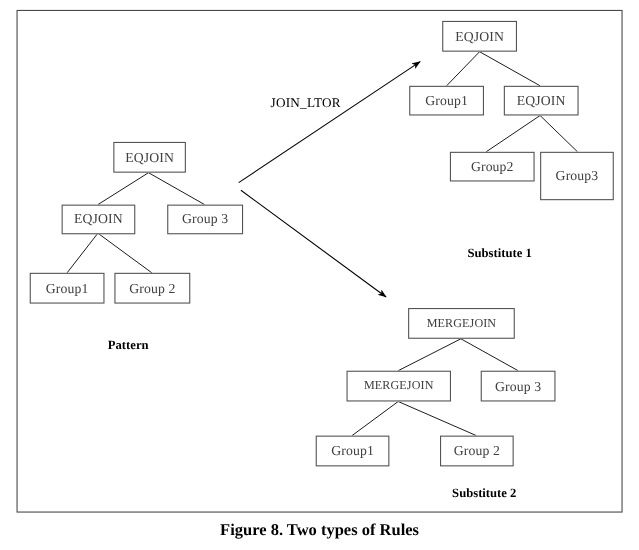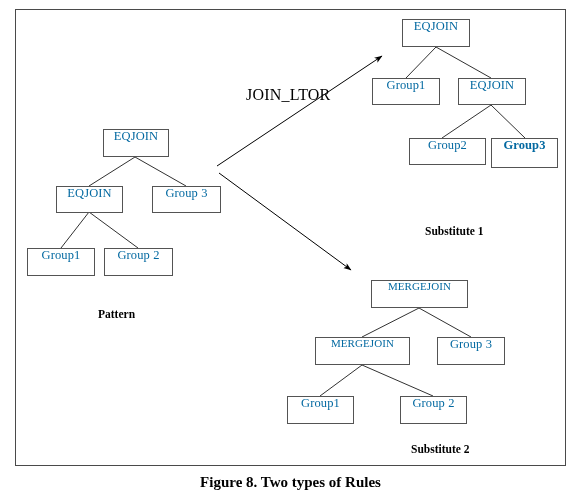--- a/index.html
+++ b/index.html
@@ -32,34 +32,34 @@
     width: 581px;
     height: 500px;
     pointer-events: none;
   }
   .node {
     position: absolute;
     box-sizing: border-box;
     border: 1px solid #545454;
     background: #ffffff;
     display: flex;
-    align-items: flex-start;
+    align-items: center;
     justify-content: center;
     font-family: "Liberation Serif", "DejaVu Serif", serif;
     font-size: 12.5px;
-    color: #0369a1;
+    color: #404040;
     letter-spacing: 0.1px;
     white-space: nowrap;
     line-height: 1;
   }
   .node.small-text { font-size: 11px; }
   .edge-label {
     position: absolute;
     font-family: "Liberation Serif", "DejaVu Serif", serif;
-    font-size: 16px;
+    font-size: 12px;
     color: #000000;
     white-space: nowrap;
     letter-spacing: 0.2px;
   }
   .section-label {
     position: absolute;
     font-family: "Liberation Serif", "DejaVu Serif", serif;
     font-size: 11.5px;
     font-weight: bold;
     color: #000000;
@@ -153,21 +153,21 @@
   </div>
 
   <div class="node" style="left:458px; top:78px; width:68px; height:27px;">
     <span>EQJOIN</span>
   </div>
 
   <div class="node" style="left:409px; top:138px; width:77px; height:27px;">
     <span>Group2</span>
   </div>
 
-  <div class="node" style="left:491px; top:138px; width:67px; height:30px;font-weight:bold;">
+  <div class="node" style="left:491px; top:138px; width:67px; height:44px;">
     <span>Group3</span>
   </div>
 
   <div class="section-label" style="left:425px; top:178px;margin-top:47px;">Substitute 1</div>
 
   <div class="node small-text" style="left:371px; top:280px; width:97px; height:28px;">
     <span>MERGEJOIN</span>
   </div>
 
   <div class="node small-text" style="left:315px; top:337px; width:95px; height:28px;">

